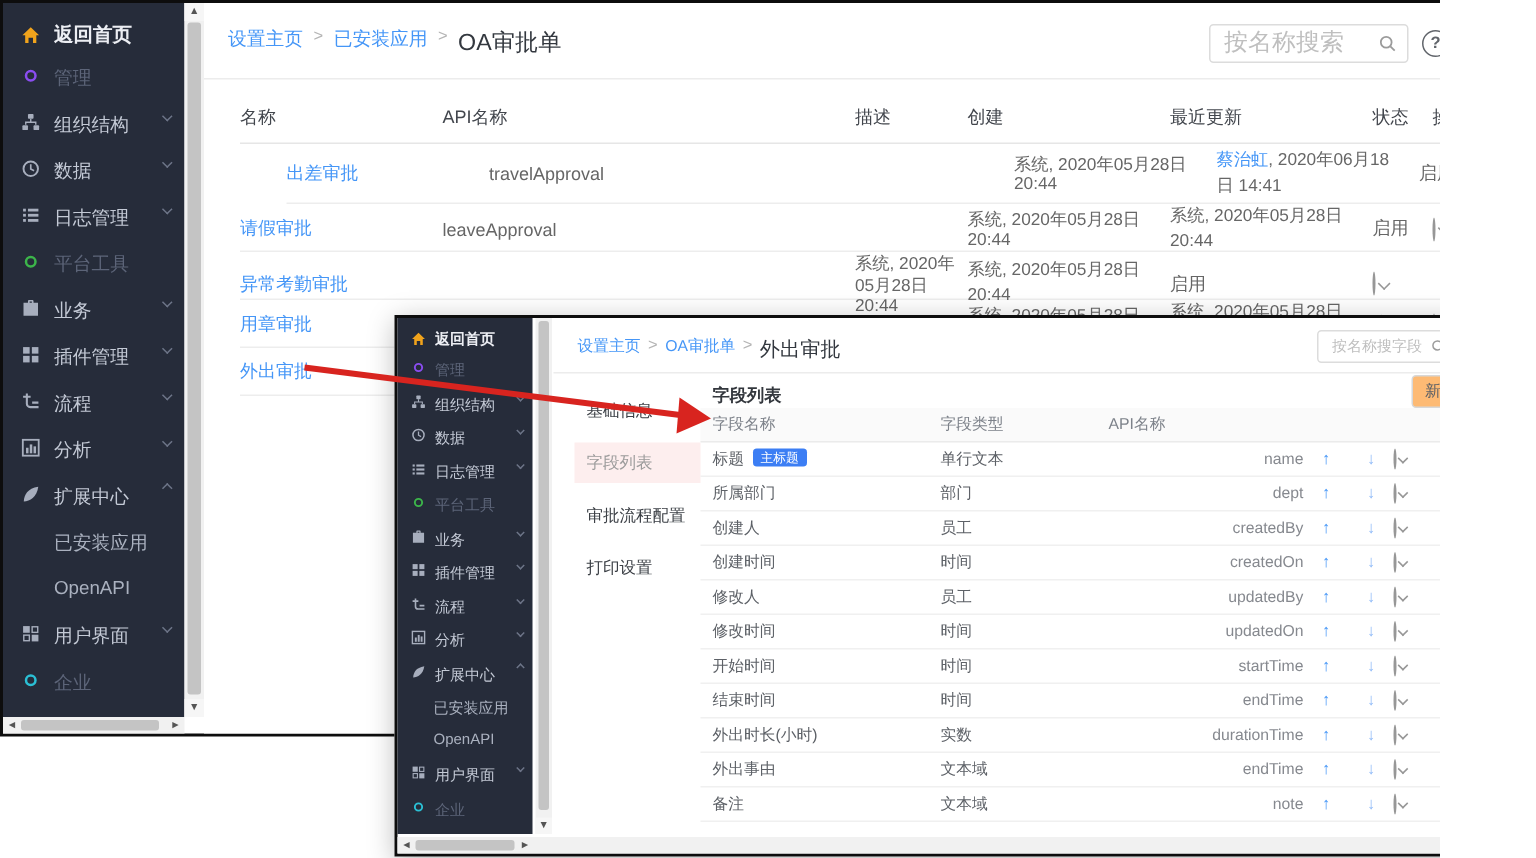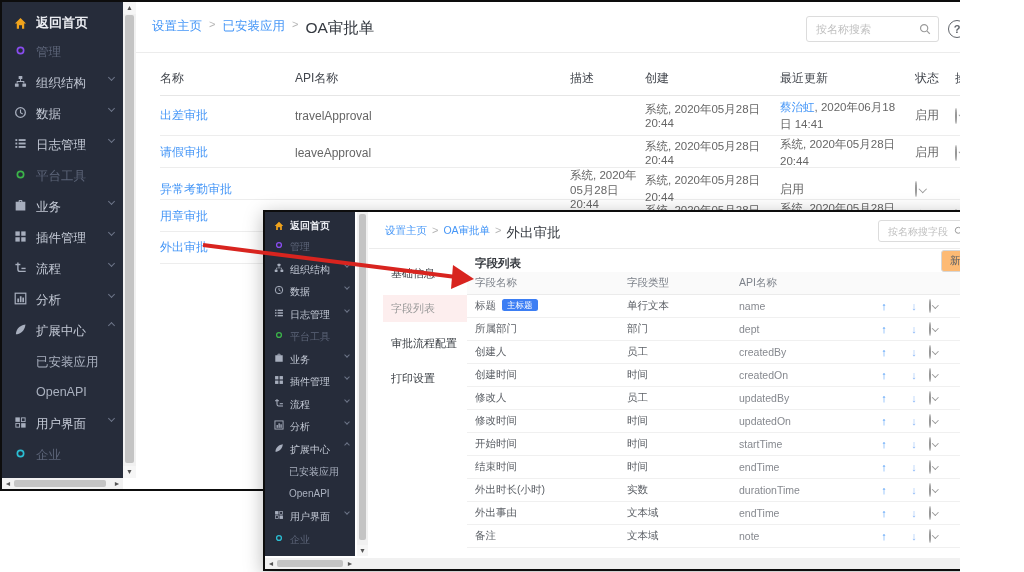--- a/index.html
+++ b/index.html
@@ -35,31 +35,31 @@
   .hstrip .sc-arrow{position:absolute;top:0;height:100%;width:12px;color:#555;font-size:7px;text-align:center;}
   .hstrip .thumb{position:absolute;top:2px;bottom:2px;background:#c4c4c4;border-radius:2px;}
   
   .m-content{position:absolute;left:134px;top:0;width:886px;height:487px;background:#fff;}
   .crumbs{position:absolute;display:flex;align-items:flex-start;gap:7px;white-space:nowrap;}
   .m-content .crumbs{left:16px;top:16px;font-size:12.5px;}
   .crumb-link{color:var(--link-blue);}
   .crumb-sep{color:#b5b5b5;font-size:11px;}
   .crumb-cur{color:#33383f;font-size:15.5px;}
   .search-box{position:absolute;display:flex;align-items:center;border:1px solid #dcdcdc;border-radius:3px;background:#fff;padding:0 7px;}
-  .search-box input{border:0;outline:0;flex:1;min-width:0;font-size:11px;color:#333;background:transparent;}
+  .search-box input{border:0;outline:0;flex:1;min-width:0;font-size:16px;color:#333;background:transparent;}
   .search-box input::placeholder{color:#bfbfbf;}
   .m-search{left:670px;top:14px;width:133px;height:26px;}
   .help-circle{position:absolute;left:812px;top:18px;width:18px;height:18px;border:1.5px solid #61656b;border-radius:50%;color:#61656b;font-size:11px;font-weight:bold;display:flex;align-items:center;justify-content:center;}
   .btn-primary{position:absolute;left:833px;top:12px;width:47px;height:28px;background:var(--accent-blue);color:#fff;border:0;border-radius:3px;font-size:18px;}
   .m-divider{position:absolute;left:0;right:0;top:50px;border-top:1px solid #ececec;}
   .m-table{position:absolute;left:24px;top:60px;width:845px;font-size:12px;}
   .m-row{display:grid;grid-template-columns:135px 275px 75px 135px 135px 40px 50px;align-items:center;border-bottom:1px solid #ededed;}
   .m-row.head{height:34px;color:#42464d;border-bottom:1px solid #e6e6e6;}
   .m-row.body{height:32px;color:#666;}
-  .m-row.body.tall{height:40px;}
+  .m-row.body.tall{height:40px;margin-left:31px;}
   .m-cell-name{color:var(--link-blue);}
   .m-cell-upd{font-size:11.5px;line-height:1.45;padding-right:10px;}
   .m-cell-upd .who{color:var(--link-blue);}
   .m-cell-cre{font-size:11.5px;}
   .more-icon{width:15px;height:15px;border:1px solid #979797;border-radius:50%;position:relative;}
   .more-icon::after{content:"";position:absolute;left:4px;top:3.5px;width:4.5px;height:4.5px;border-right:1.2px solid #979797;border-bottom:1.2px solid #979797;transform:rotate(45deg);}
   
   .o-content{position:absolute;left:104px;top:0;width:654px;height:346px;background:#fff;}
   .o-content .crumbs{left:16px;top:12px;font-size:10.5px;gap:5px;}
   .o-content .crumb-cur{font-size:13.5px;}
@@ -70,21 +70,21 @@
   .o-divider{position:absolute;left:0;right:0;top:36px;border-top:1px solid #ececec;}
   .o-menu{position:absolute;left:14px;top:48px;width:84px;font-size:11px;color:#3c4046;}
   .o-menu-item{height:27px;display:flex;align-items:center;padding-left:8px;margin-bottom:8px;}
   .o-menu-item.selected{background:var(--selected-pink);color:#9b9b9b;}
   .o-panel-title{position:absolute;left:106px;top:44px;font-size:11.5px;font-weight:bold;color:#33373d;}
   .o-newfield{left:572px;top:38px;width:60px;height:22px;}
   .f-table{position:absolute;left:98px;top:60px;width:540px;font-size:10.5px;}
   .f-row{display:grid;grid-template-columns:152px 112px 130px 30px 30px 40px;align-items:center;padding-left:8px;border-bottom:1px solid #f0f0f0;}
   .f-row.head{height:23px;background:#fafafa;color:#7d828a;border-bottom:1px solid #ebebeb;}
   .f-row.body{height:23px;color:#5d6167;}
-  .f-api{color:#86898f;}
+  .f-api{color:#86898f;text-align:right;}
   .badge{display:inline-block;margin-left:6px;background:var(--badge-blue);color:#fff;font-size:8.5px;line-height:12px;padding:0 5px;border-radius:2.5px;vertical-align:1px;}
   .arr-up{color:var(--link-blue);font-size:11px;text-align:center;}
   .arr-down{color:#8cb8f7;font-size:11px;text-align:center;}
   .f-row .more-icon{width:12px;height:12px;margin:0 auto;}
   .f-row .more-icon::after{left:3px;top:2.5px;width:3.6px;height:3.6px;}
   .o-vscroll{left:642px;top:38px;width:11px;height:300px;}
   .o-sb-vscroll{left:92px;top:0;width:11px;height:344px;}
   .m-sb-vscroll{left:121px;top:0;width:13px;height:476px;}
   .m-hstrip{left:0;top:476px;width:121px;height:11px;}
   .o-hstrip{left:0;bottom:0;width:756px;height:11px;}

